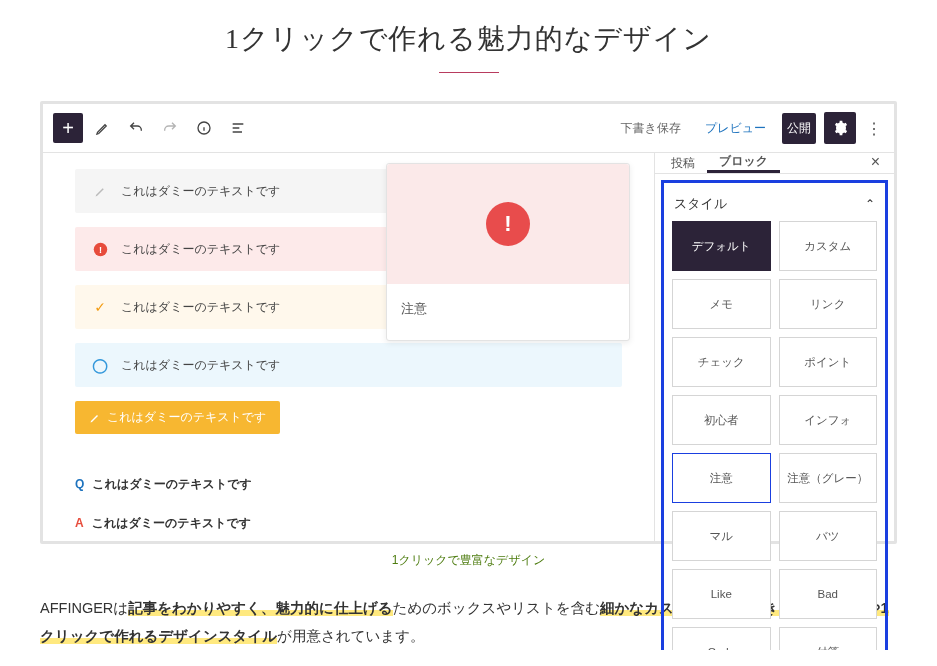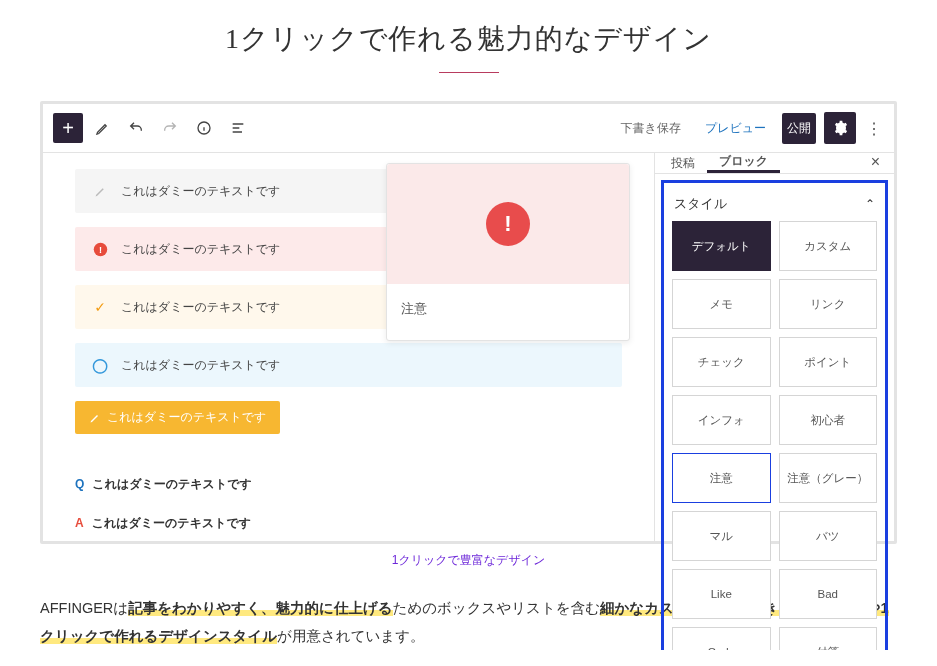--- a/index.html
+++ b/index.html
@@ -43,21 +43,21 @@
 .tab { padding: 0 12px; color:#555; height:100%; display:flex; align-items:center; }
 .tab.active { border-bottom: 3px solid #2c2338; font-weight:700; }
 .tab-close { margin-left:auto; padding: 0 10px; font-size:16px; color:#555; }
 .style-section { border: 3px solid #1a3fe0; margin: 6px 6px 0 6px; padding: 6px 8px 19px; }
 .style-head { display:flex; align-items:center; font-size:13px; padding: 6px 2px 8px; }
 .style-head .chev { margin-left:auto; font-size:12px; }
 .style-grid { display:grid; grid-template-columns: 1fr 1fr; gap: 8px; }
 .style-btn { border:1px solid #d5d5d5; background:#fff; font-size:11.5px; height:50px; display:flex; align-items:center; justify-content:center; color:#555; }
 .style-btn.dark { background:#2c2338; color:#fff; border-color:#2c2338; }
 .style-btn.sel { border:1.5px solid #1a3fe0; }
-.caption { text-align:center; font-size:12px; color:#6d28d9; margin-top: 8px; margin-bottom: 26px; }
+.caption { text-align:center; font-size:12px; color:#4d7c0f; margin-top: 8px; margin-bottom: 26px; }
 .desc { font-size: 14.5px; line-height: 1.9; }
 .desc b { font-weight: 700; }
 .hl { background: linear-gradient(transparent 60%, #ffe97f 60%); font-weight:700; }
 </style>
 </head>
 <body>
 
 <div class="wrap">
 
 <h1 class="heading">1クリックで作れる魅力的なデザイン</h1>
@@ -174,22 +174,22 @@
           <span>スタイル</span>
           <span class="chev">⌃</span>
         </div>
         <div class="style-grid">
           <div class="style-btn dark">デフォルト</div>
           <div class="style-btn">カスタム</div>
           <div class="style-btn">メモ</div>
           <div class="style-btn">リンク</div>
           <div class="style-btn">チェック</div>
           <div class="style-btn">ポイント</div>
+          <div class="style-btn">初心者</div>
           <div class="style-btn">インフォ</div>
-          <div class="style-btn">初心者</div>
           <div class="style-btn sel">注意</div>
           <div class="style-btn">注意（グレー）</div>
           <div class="style-btn">マル</div>
           <div class="style-btn">バツ</div>
           <div class="style-btn">Like</div>
           <div class="style-btn">Bad</div>
           <div class="style-btn">Code</div>
           <div class="style-btn">付箋</div>
         </div>
       </div>

